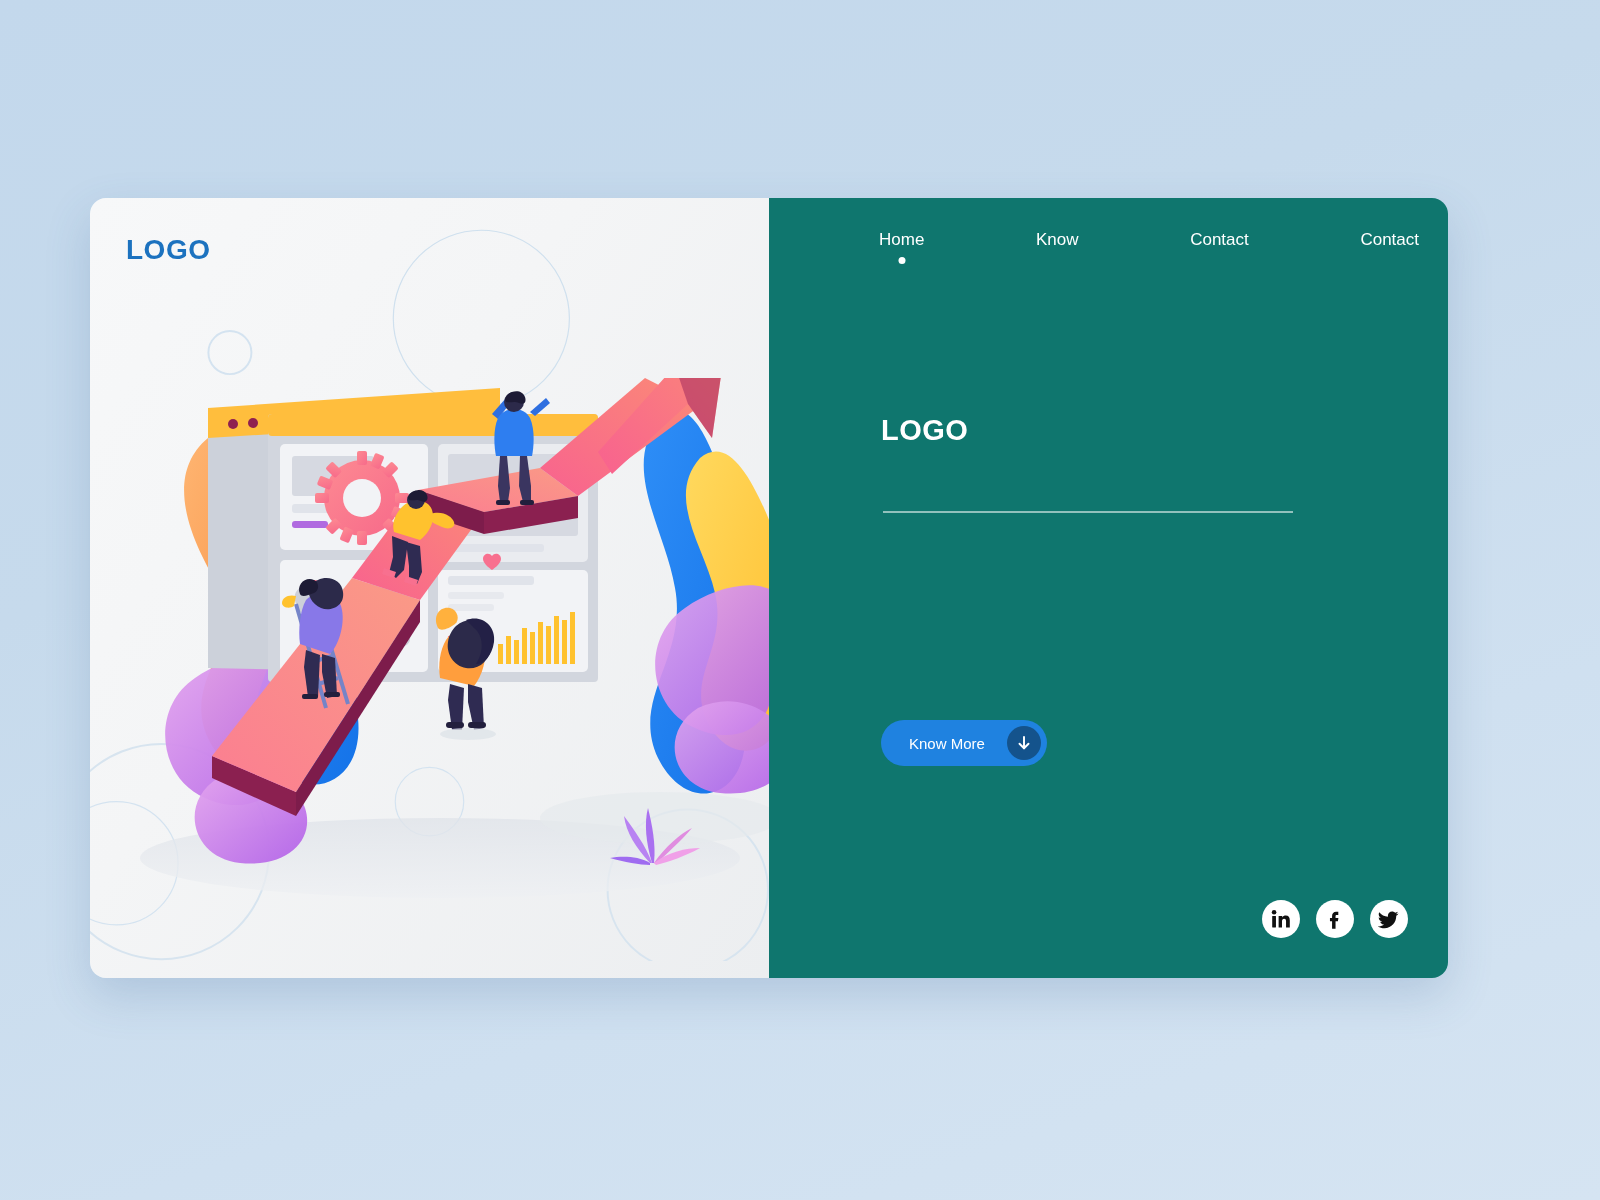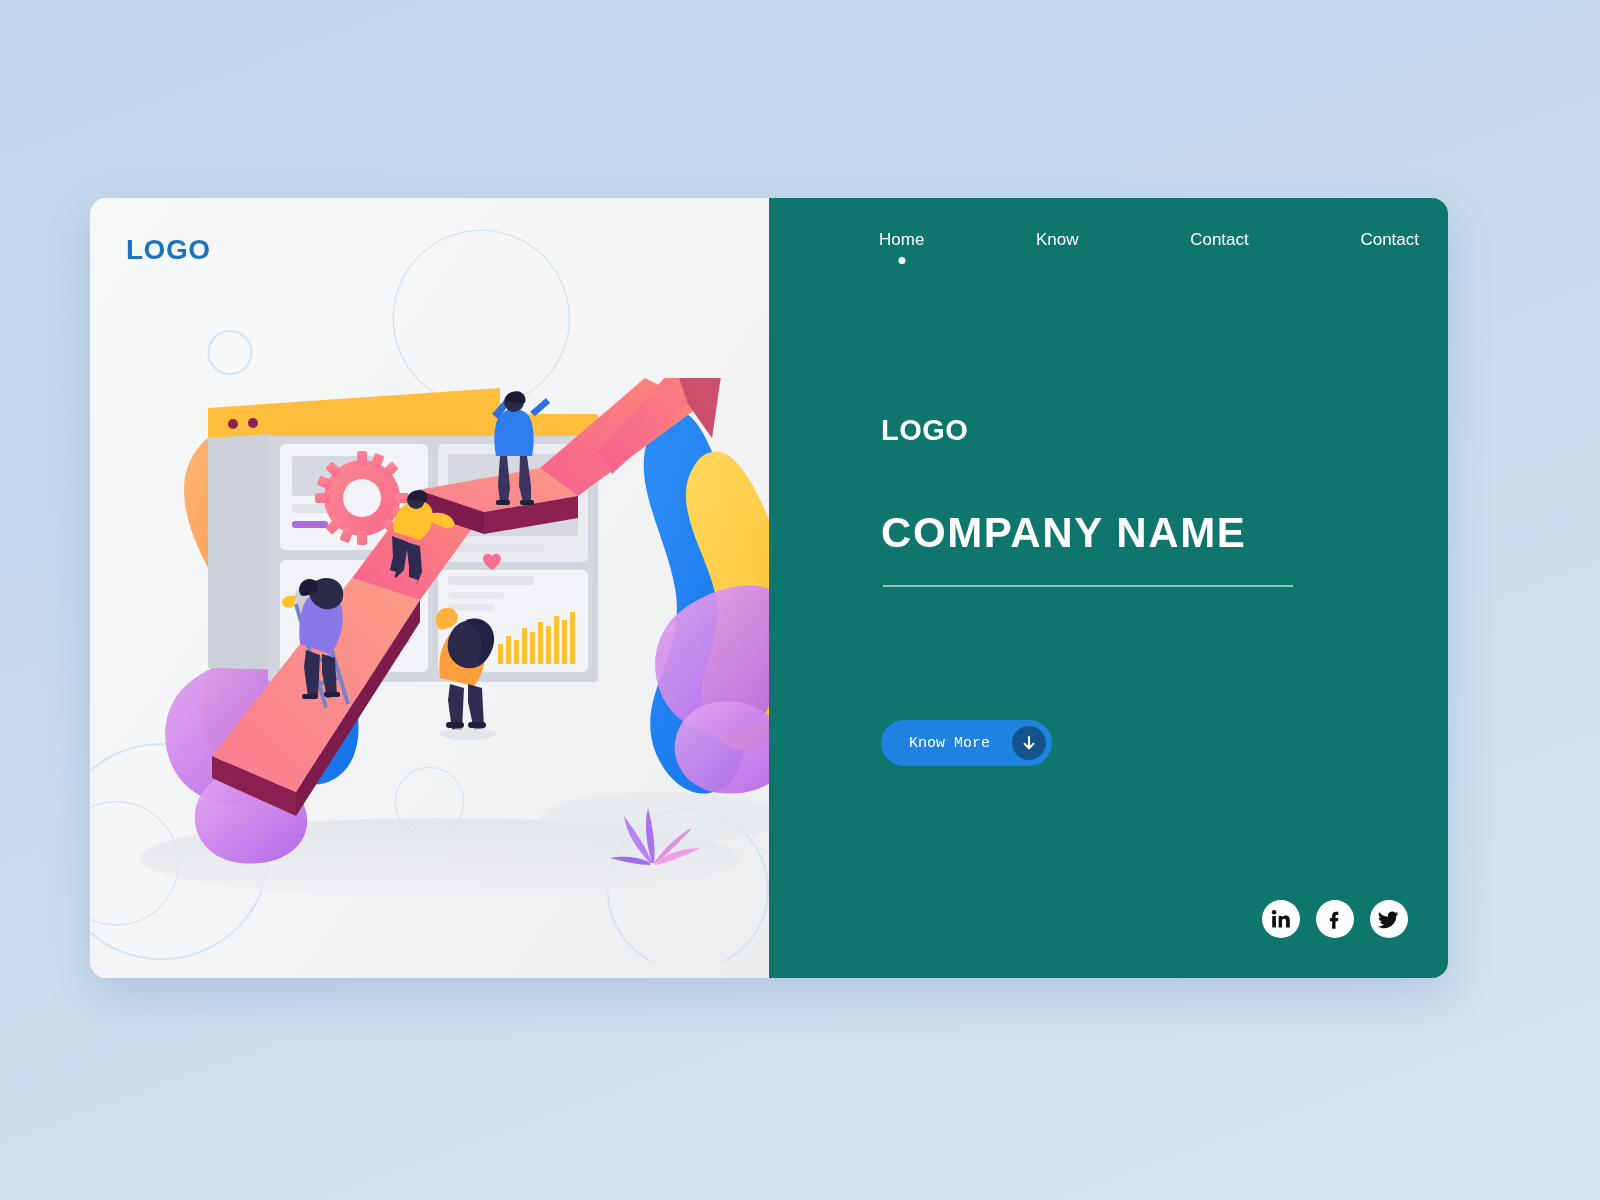--- a/index.html
+++ b/index.html
@@ -146,21 +146,21 @@
     left: 112px;
     top: 522px;
     display: inline-flex;
     align-items: center;
     background: #1f82e0;
     border: none;
     border-radius: 26px;
     height: 46px;
     padding: 0 6px 0 28px;
     color: #ffffff;
-    font-family: Liberation Mono, monospace;
+    font-family: Liberation Sans, sans-serif;
     font-size: 15px;
     cursor: pointer;
     gap: 22px;
   }
 
   .know-more .arrow-circle {
     width: 34px;
     height: 34px;
     border-radius: 50%;
     background: #14538c;
@@ -469,21 +469,20 @@
       <div class="nav-item">
         <span>Contact</span>
       </div>
       <div class="nav-item">
         <span>Contact</span>
       </div>
     </nav>
 
     <div class="hero">
       <div class="logo-right">LOGO</div>
-      <h1 class="company-name">COMPANY NAME</h1>
       <div class="rule"></div>
       <div class="rule-2"></div>
     </div>
 
     <button class="know-more">
       <span>Know More</span>
       <span class="arrow-circle">
         <svg width="18" height="18" viewBox="0 0 24 24" fill="none" stroke="#ffffff" stroke-width="2.6" stroke-linecap="round" stroke-linejoin="round">
           <line x1="12" y1="4" x2="12" y2="19"></line>
           <polyline points="6,13 12,19 18,13"></polyline>

